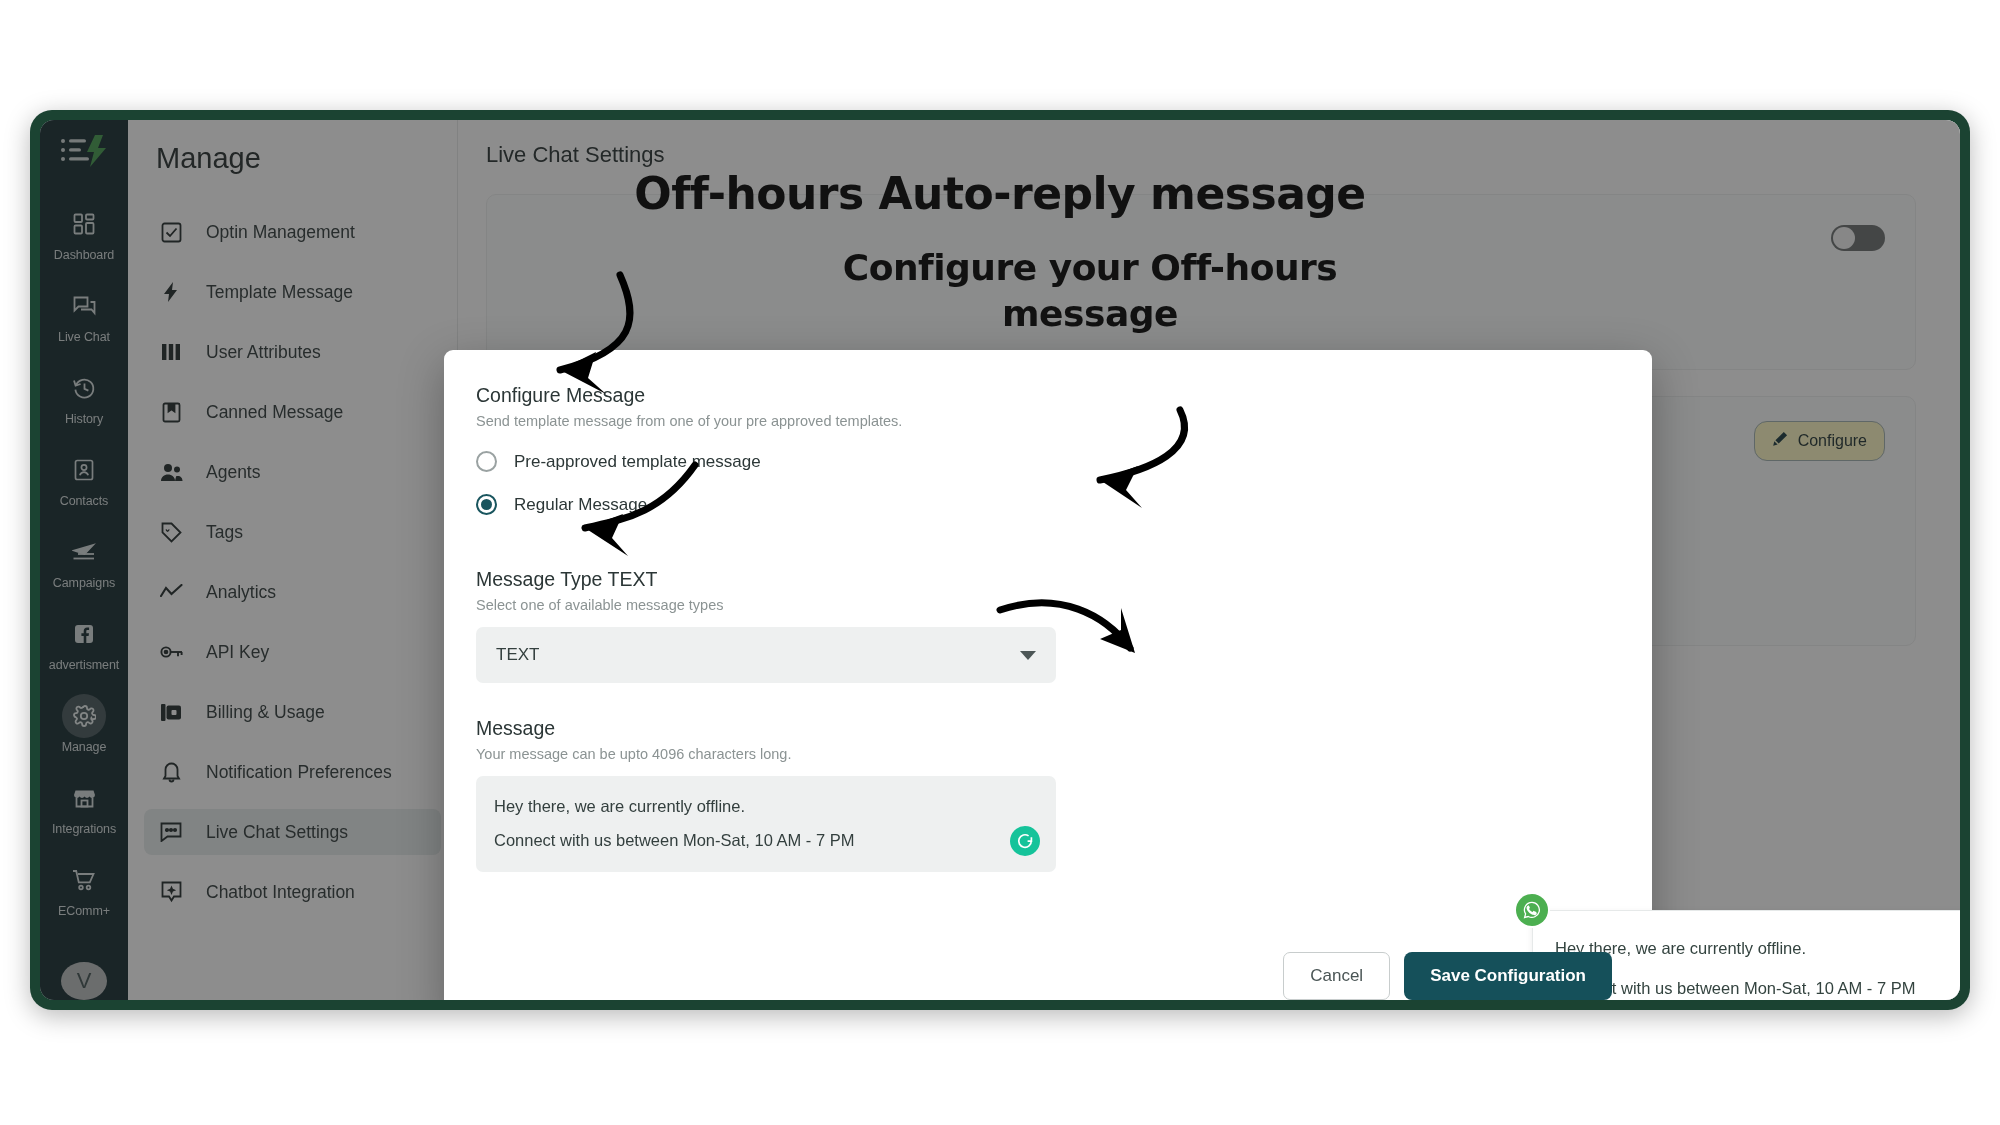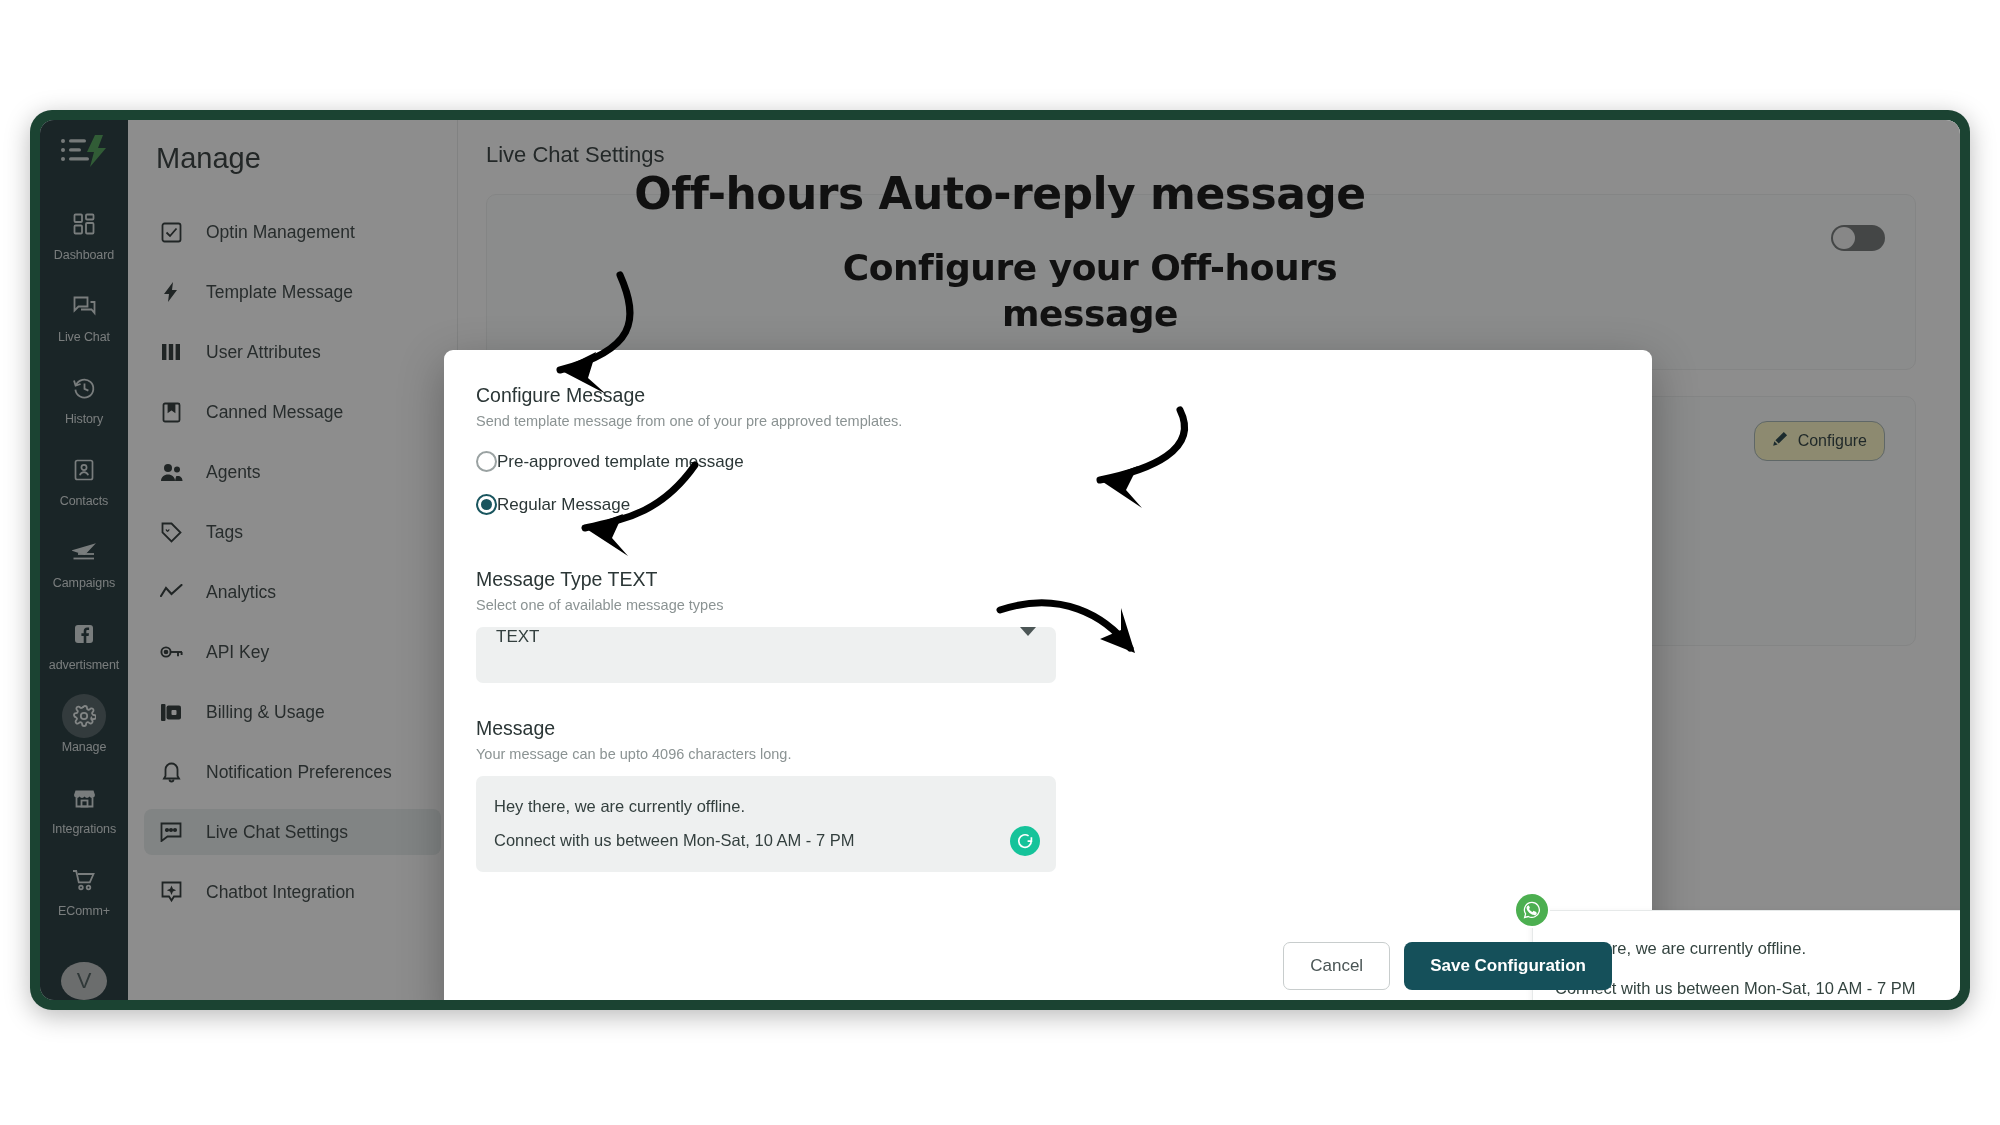--- a/index.html
+++ b/index.html
@@ -132,34 +132,34 @@
     position: absolute; left: 404px; top: 230px;
     width: 1208px; height: 670px;
     background: #ffffff; border-radius: 9px;
     z-index: 20;
     box-shadow: 0 14px 46px rgba(0,0,0,.30);
     padding: 34px 40px 0 32px;
   }
   .field-title { font-size: 19.5px; color: #2b3636; margin-bottom: 6px; }
   .field-help  { font-size: 14.5px; color: #8b9393; }
 
-  .radio-row { display:flex; align-items:center; margin-top: 22px; cursor: pointer; }
+  .radio-row { display:flex; align-items:center; gap: 17px; margin-top: 22px; cursor: pointer; }
   .radio {
     width: 21px; height: 21px; border-radius: 50%;
     border: 2px solid #9aa2a2; background: #fff;
     display:flex; align-items:center; justify-content:center;
   }
   .radio.checked { border-color: #19555e; }
   .radio.checked::after { content:''; width: 11px; height: 11px; border-radius:50%; background:#19555e; }
   .radio-label { font-size: 17px; color: #2c3737; }
 
   .select-box {
     margin-top: 14px; width: 580px; height: 56px;
     background: #eef0f0; border-radius: 7px;
-    display: flex; align-items: flex-start; justify-content: space-between;
+    display: flex; align-items: center; justify-content: space-between;
     padding: 0 20px; font-size: 17px; color: #34403f; cursor: pointer;
   }
   .caret { width:0; height:0; border-left: 8px solid transparent; border-right: 8px solid transparent; border-top: 9px solid #4c5656; }
 
   .textarea-box {
     margin-top: 14px; width: 580px; height: 96px;
     background: #eef0f0; border-radius: 7px;
     padding: 14px 18px; position: relative;
     font-size: 16.5px; color: #333f3e; line-height: 2.05; cursor: text;
   }
@@ -179,21 +179,21 @@
   }
   #bubble {
     width: 460px; padding: 18px 22px;
     background: #fff; border: 1px solid #e6e9e9; border-radius: 9px;
     box-shadow: 0 2px 7px rgba(0,0,0,.07);
     font-size: 16.5px; color: #33433f; line-height: 2.4;
   }
 
   
   #modal-footer {
-    position: absolute; right: 40px; bottom: 30px;
+    position: absolute; right: 40px; bottom: 20px;
     display: flex; align-items: center; gap: 14px;
   }
   #btn-cancel {
     border: 1px solid #c8cdcd; background: #fff; border-radius: 7px;
     padding: 13px 26px; font-size: 17px; color: #4a5555; cursor: pointer;
   }
   #btn-save {
     border: none; background: #15505a; border-radius: 8px;
     padding: 14px 26px; font-size: 17px; color: #fff; font-weight: bold; cursor: pointer;
   }

